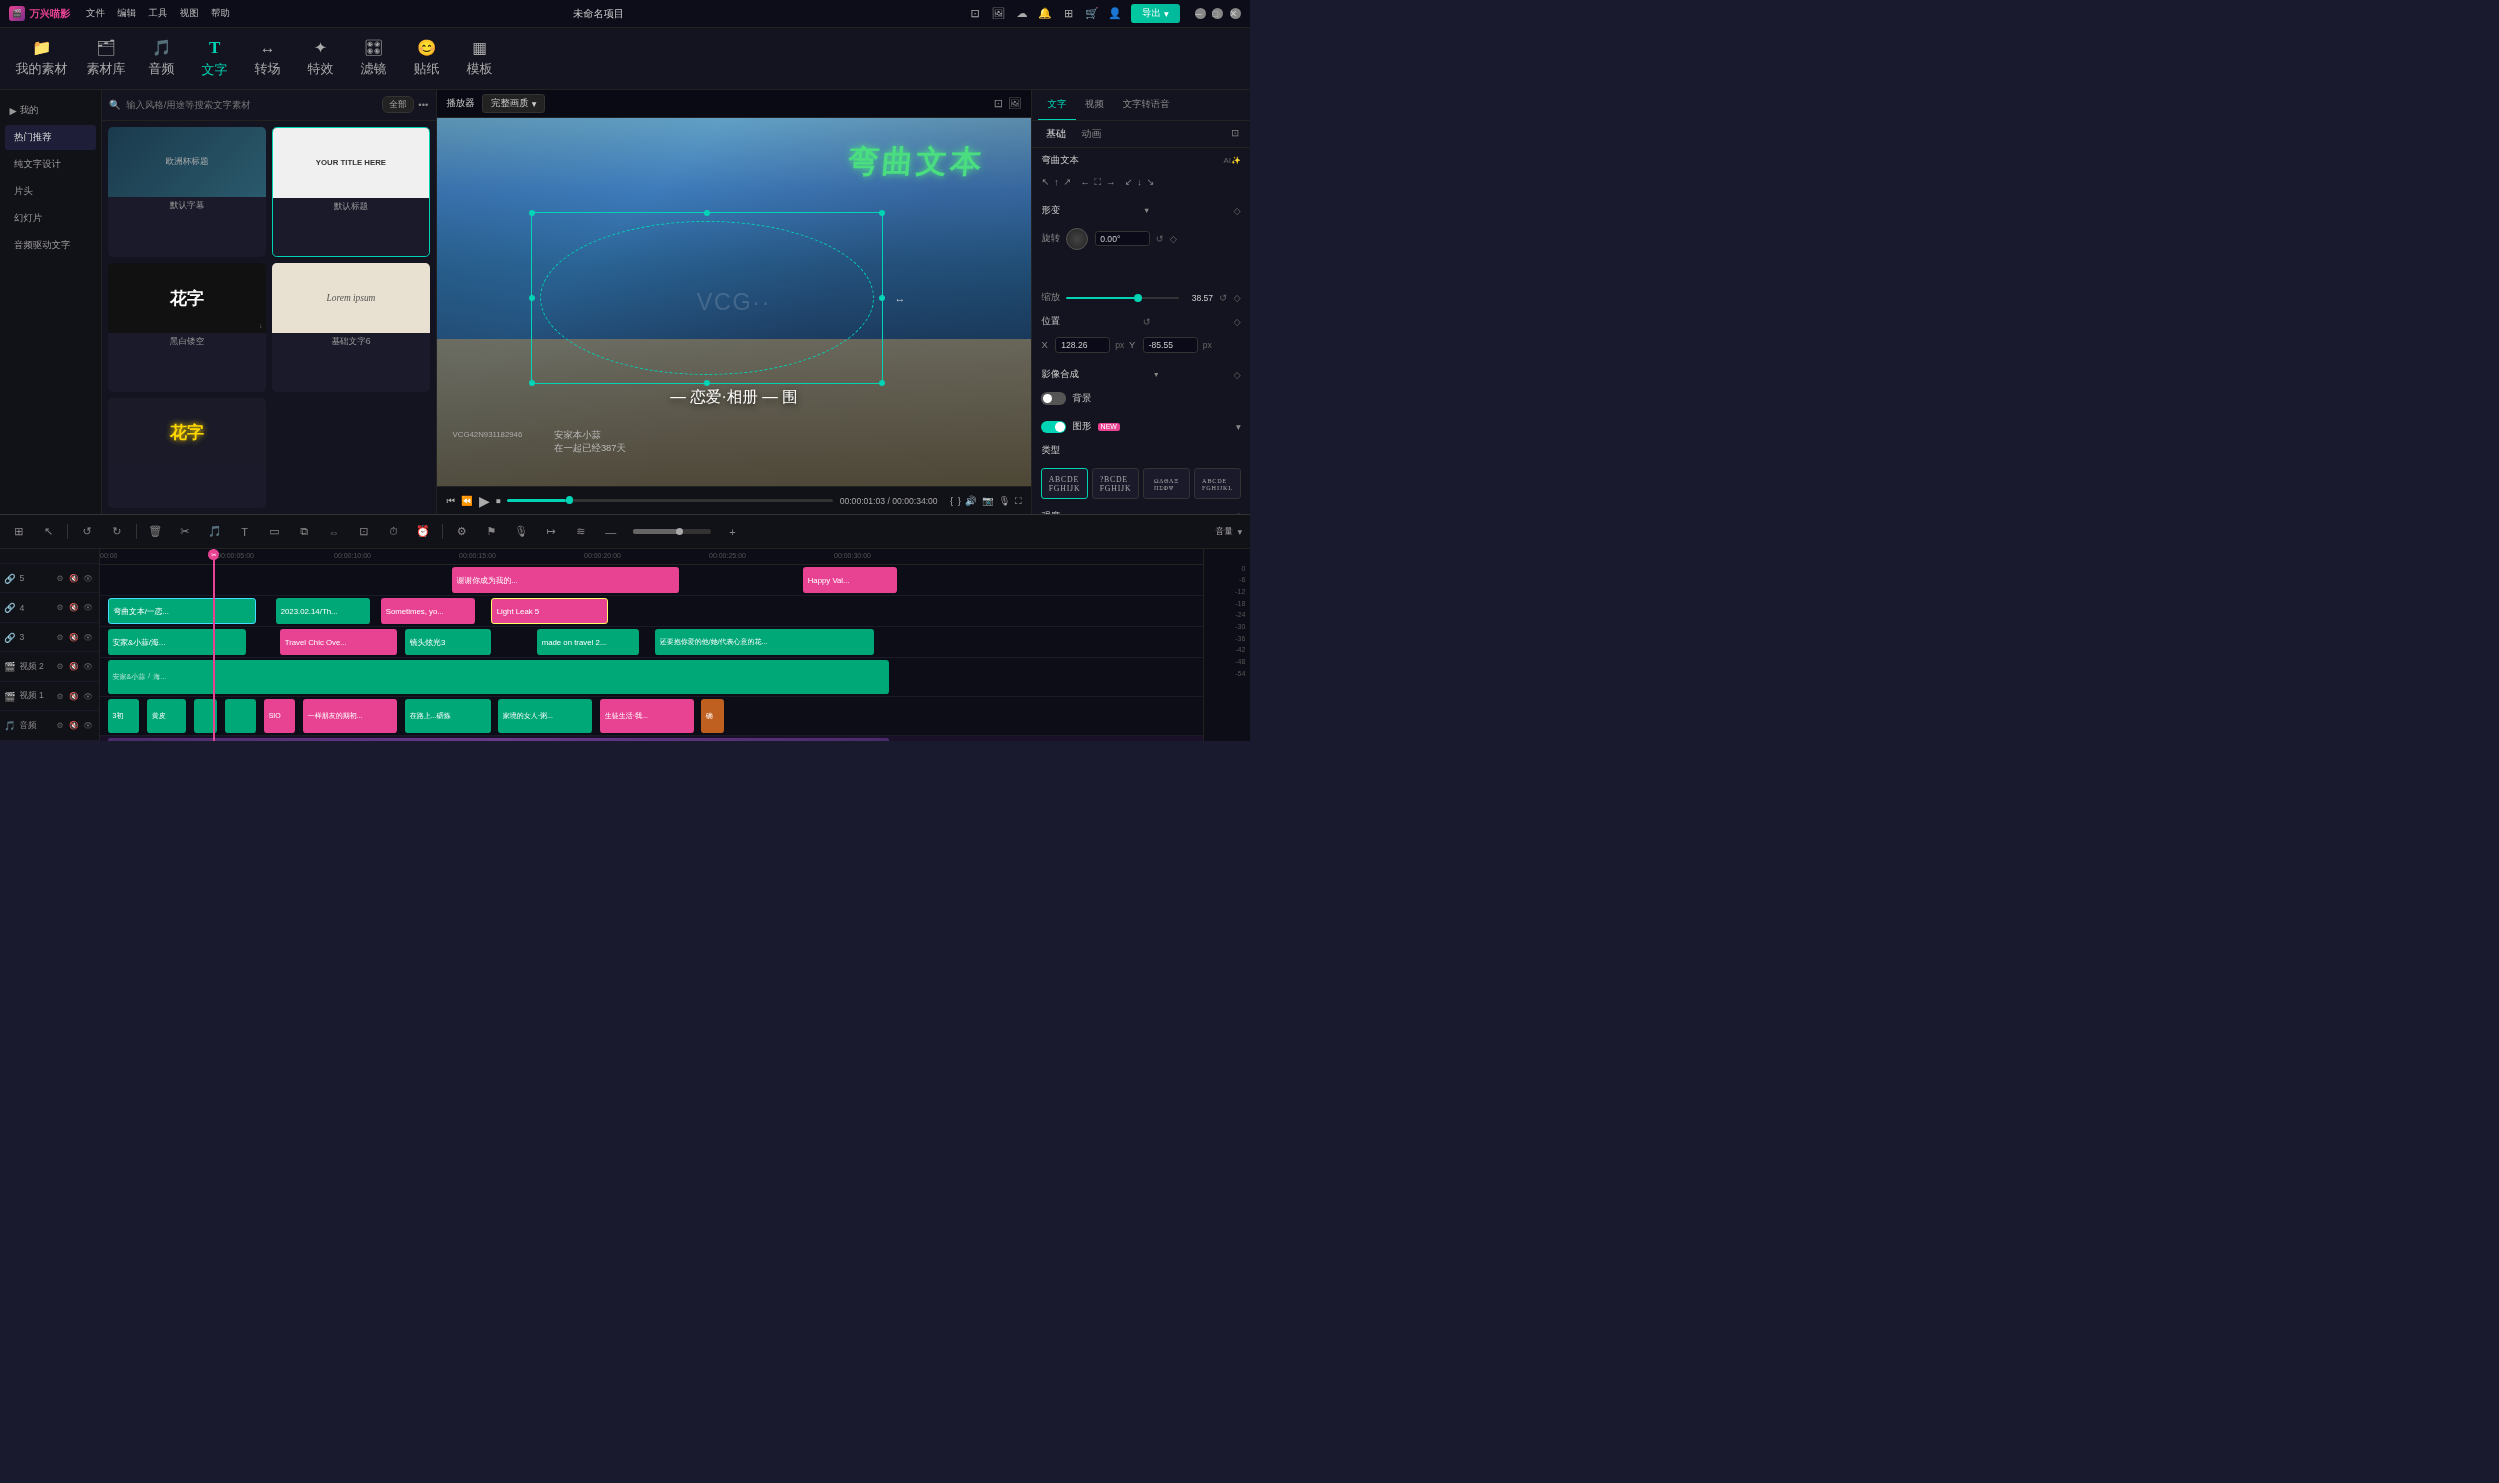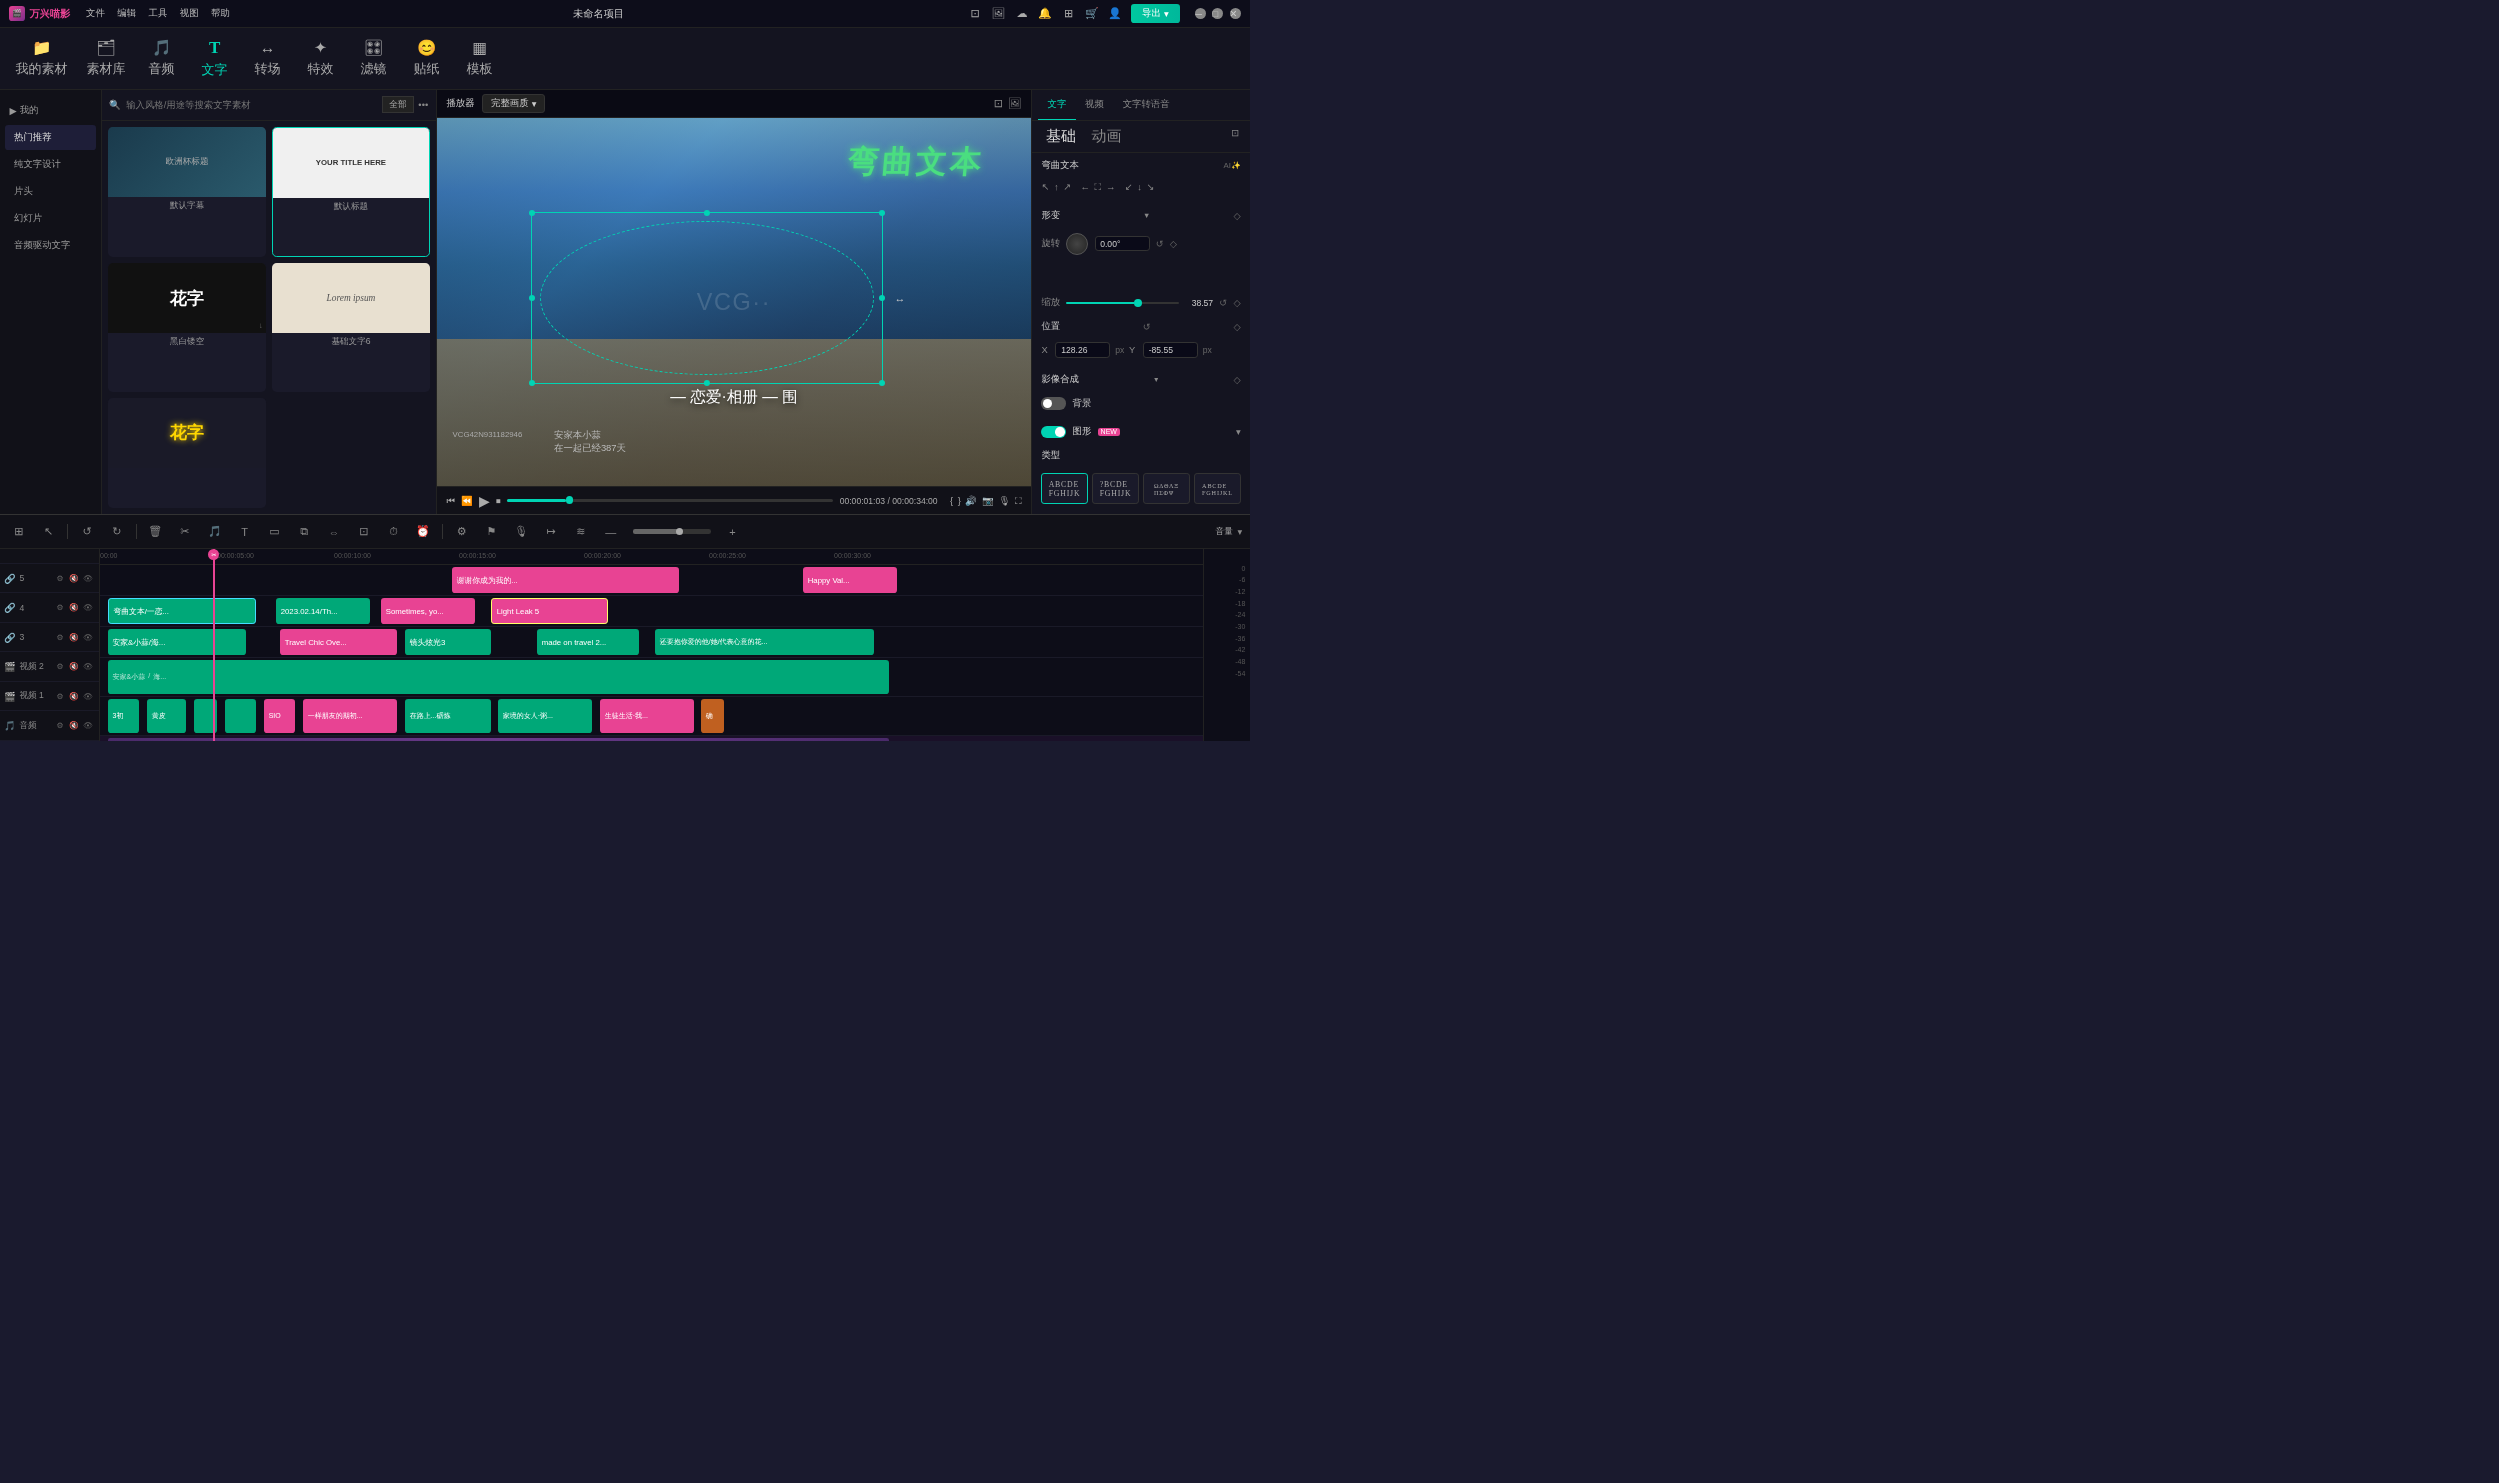--- a/index.html
+++ b/index.html
@@ -164,21 +164,21 @@
       border: none;
       outline: none;
       color: #ccc;
       font-size: 9.4px;
     }
     .search-icon { color: #666; }
     .filter-btn {
       background: #222;
       border: 0.8px solid #333;
       color: #aaa;
-      border-radius: 0;
+      border-radius: 6px;
       padding: 1.6px 6.2px;
       font-size: 8.6px;
       cursor: pointer;
     }
 
     .text-grid {
       display: grid;
       grid-template-columns: 1fr 1fr;
       gap: 6.2px;
       padding: 6.2px;
@@ -353,21 +353,21 @@
       border-bottom: 1.6px solid transparent;
     }
     .right-tab.active { color: #00d4b4; border-bottom-color: #00d4b4; }
     .right-sub-tabs {
       display: flex;
       border-bottom: 0.8px solid #222;
       padding: 0 6.2px;
     }
     .right-sub-tab {
       padding: 6.2px 7.8px;
-      font-size: 15px;
+      font-size: 10px;
       color: #888;
       cursor: pointer;
     }
     .right-sub-tab.active { color: #ddd; }
 
     
     .section-header {
       display: flex;
       align-items: center;
       justify-content: space-between;

